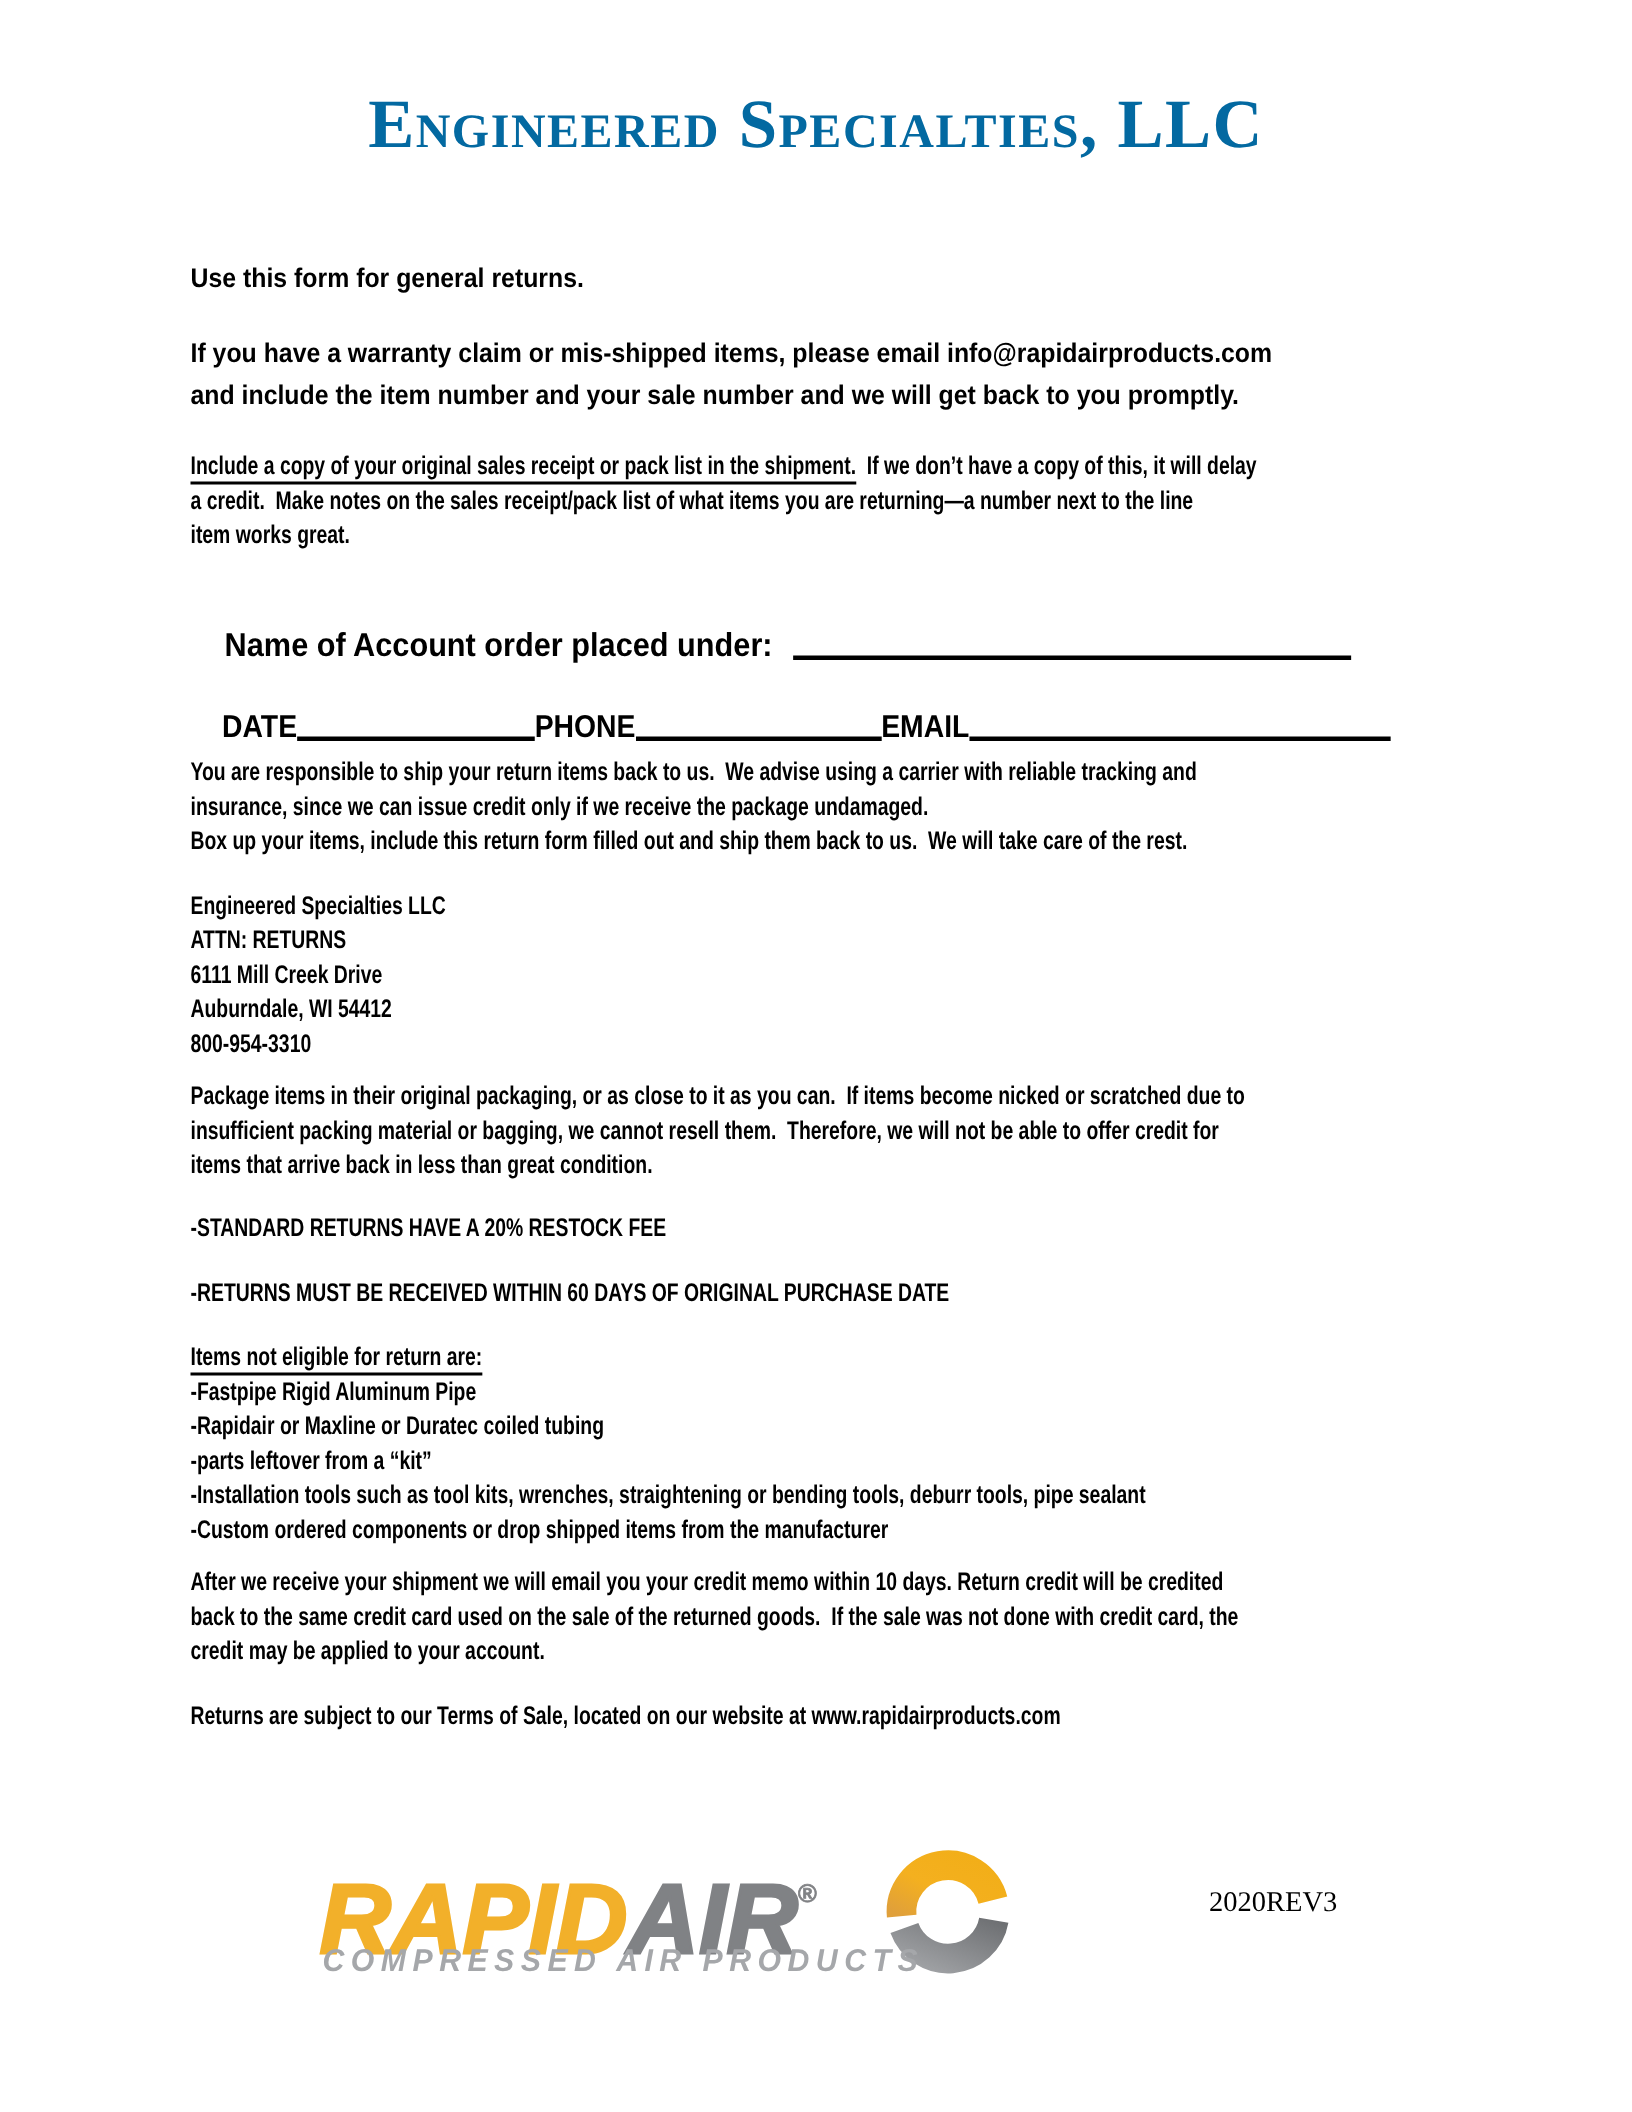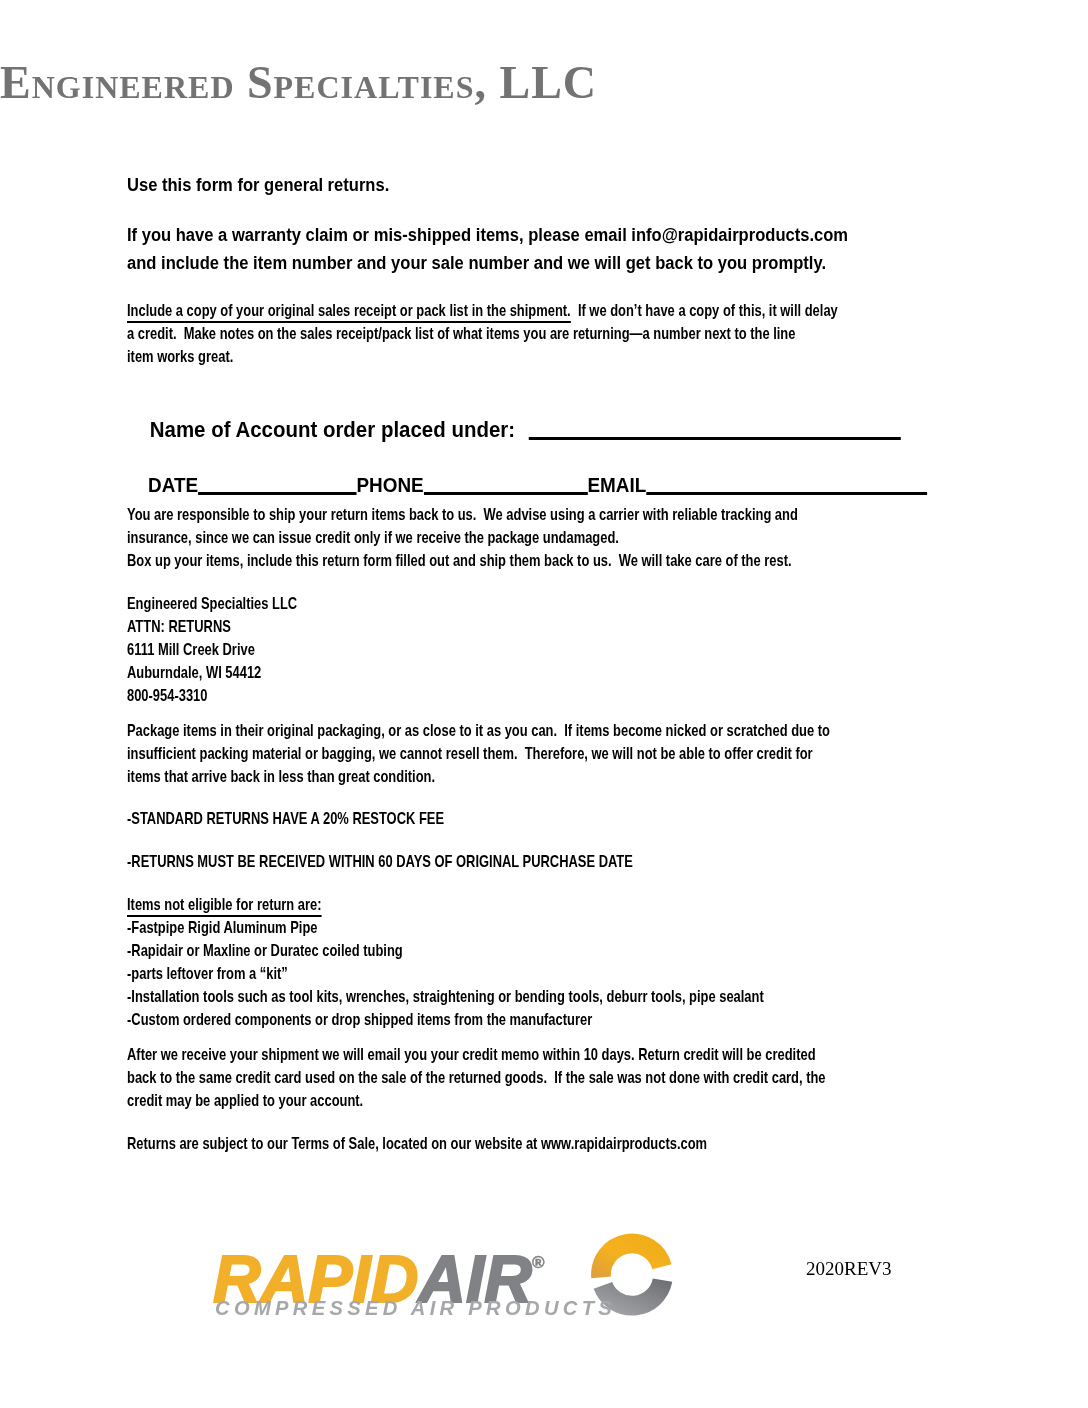--- a/index.html
+++ b/index.html
@@ -6,27 +6,27 @@
   .page {
     position:relative;
     width:1088px; height:1408px;
     background:#ffffff;
     color:#000000;
     font-family:"Liberation Sans", sans-serif;
     overflow:hidden;
   }
   .title {
     position:absolute; top:56px; left:0; width:1088px; margin:0;
-    text-align:left;
+    text-align:center;
     font-family:"Liberation Serif", serif;
     font-weight:bold;
     font-variant:small-caps;
     font-size:46px;
     letter-spacing:1px;
-    color:#737373;
+    color:#0369a1;
   }
   .blk { position:absolute; left:127px; transform-origin:0 0; font-weight:bold; }
   .t18 { font-size:18px; transform:scaleX(0.92); }
   .t18 .line { line-height:28px; white-space:pre; }
   .t17 { font-size:17px; transform:scaleX(0.76); }
   .t17 .line { line-height:23px; white-space:pre; }
   .u2 { border-bottom:2px solid #000; padding-bottom:1px; }
   .account-blk { font-size:22px; transform:scaleX(0.93); white-space:pre; }
   .contact-blk { font-size:21px; transform:scaleX(0.90); white-space:pre; }
   .fill-line {

